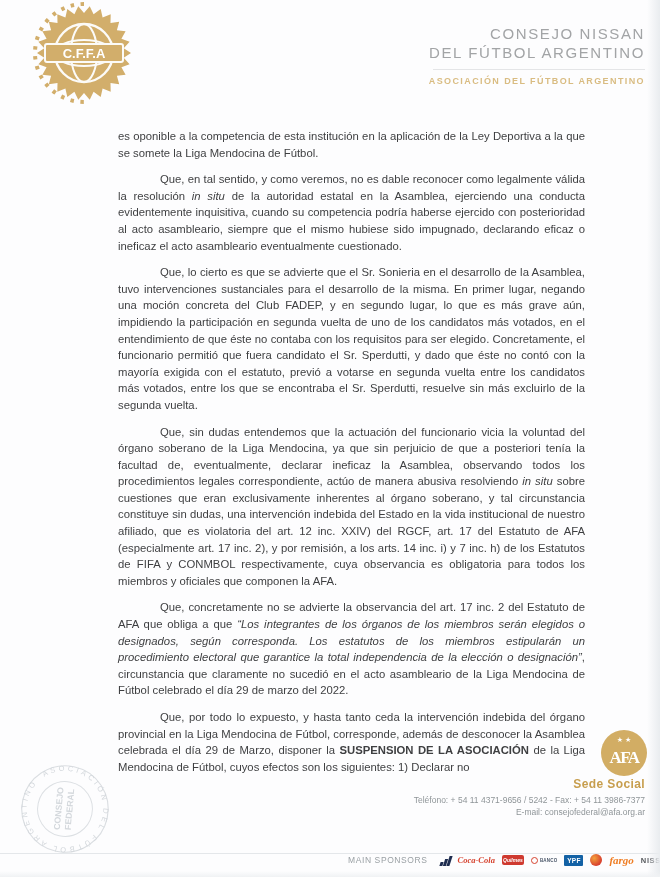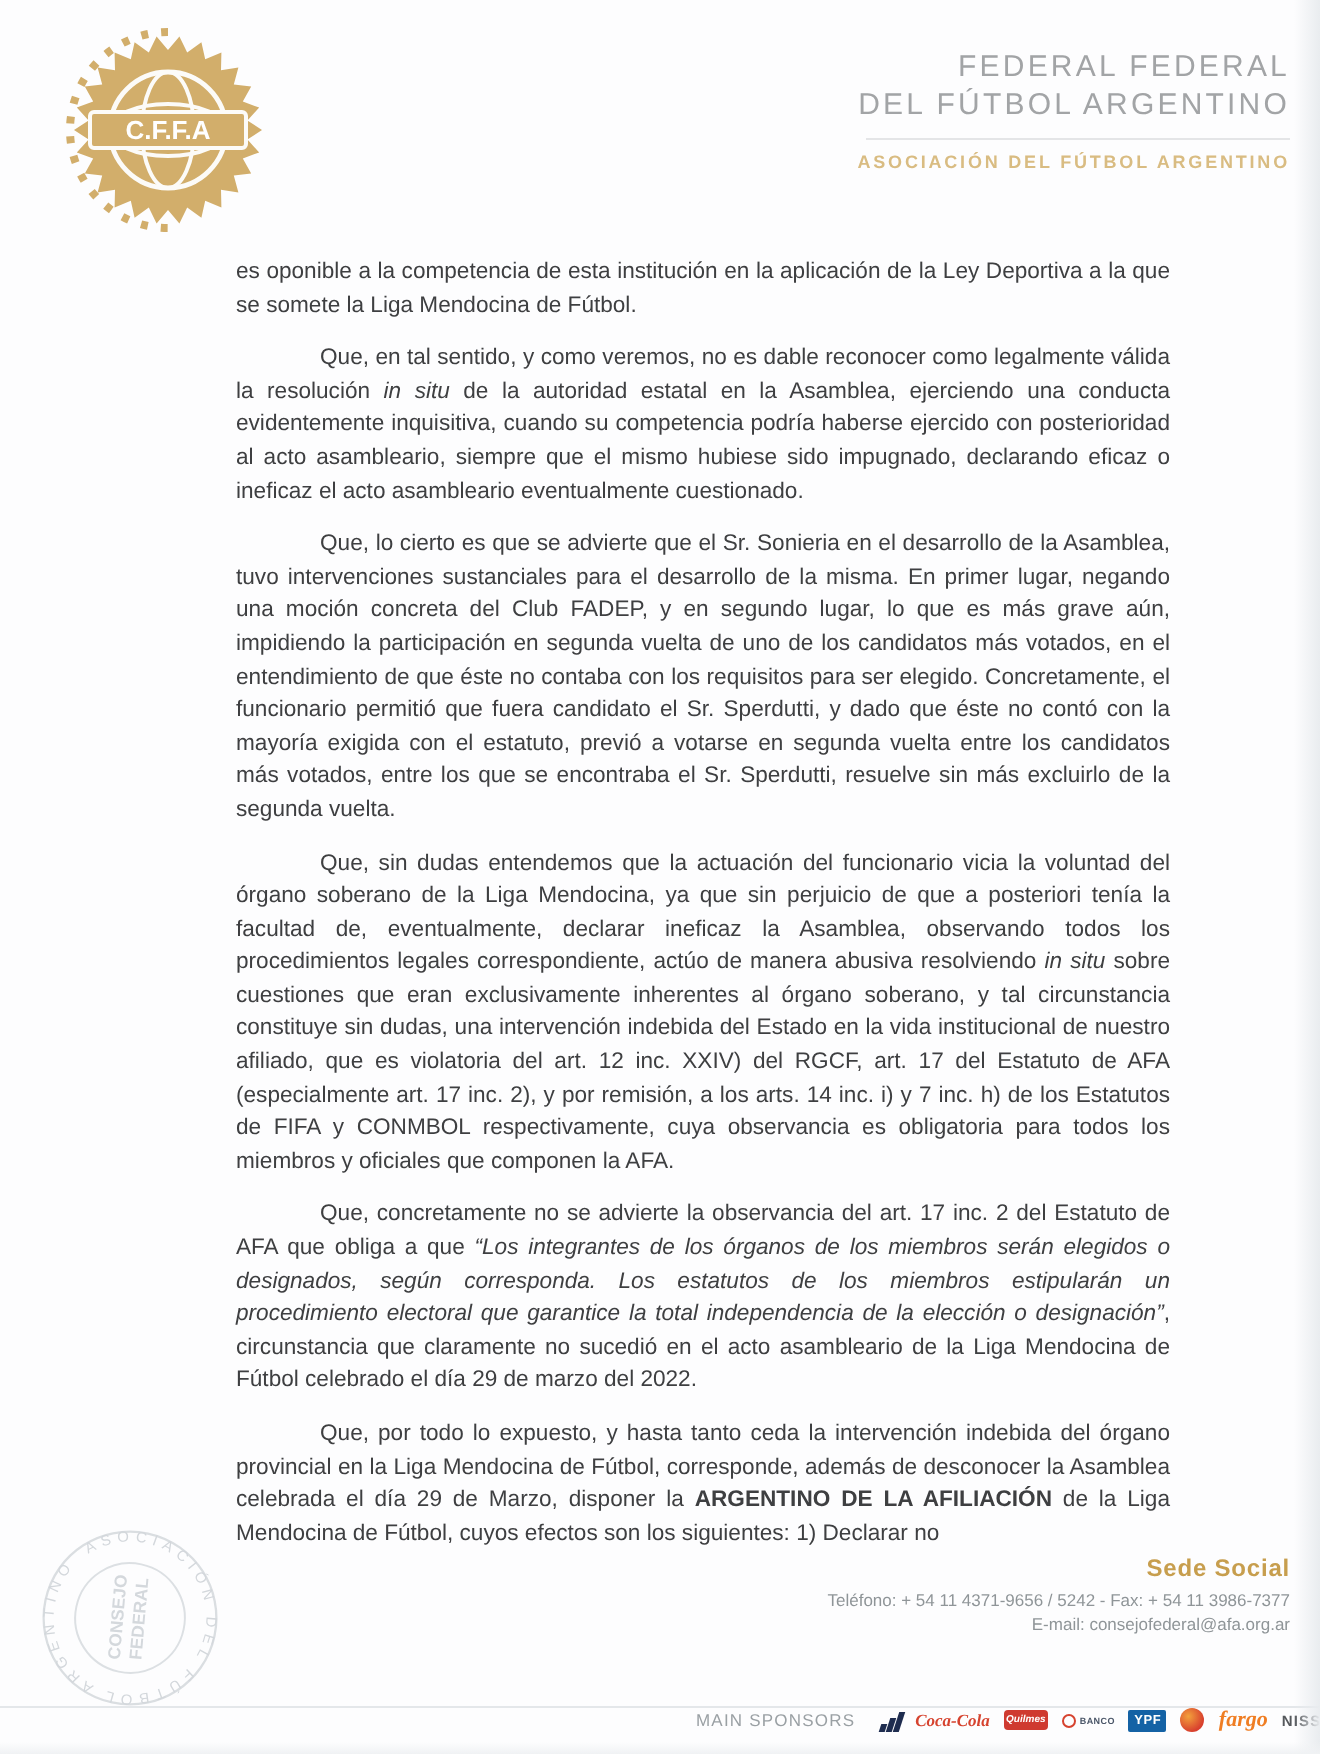--- a/index.html
+++ b/index.html
@@ -6,21 +6,21 @@
   body{font-family:"Liberation Sans",sans-serif;background:#fff;}
   #page{position:relative;width:660px;height:877px;background:#fdfdfe;overflow:hidden;}
 
   
   .edge-right{position:absolute;top:0;right:0;width:13px;height:100%;
     background:linear-gradient(to right,rgba(233,236,239,0),#e9ecef);}
   .edge-bottom{position:absolute;left:0;bottom:0;width:100%;height:6px;
     background:linear-gradient(to bottom,rgba(238,240,242,0),#f0f2f4);}
 
   
-  .cffa-logo{position:absolute;left:32px;top:12px;width:104px;height:108px;text-align:center;}
+  .cffa-logo{position:absolute;left:32px;top:0;width:104px;height:108px;text-align:center;}
   .org-block{position:absolute;top:24px;right:15px;text-align:right;}
   .org-line{font-size:15px;color:#a2a4a6;letter-spacing:1.6px;line-height:19px;font-weight:400;}
   .org-divider{border:none;border-top:1px solid #e4e5e7;width:212px;margin:7px 0 6px auto;}
   .org-sub{font-size:9px;color:#d9bc82;letter-spacing:1.4px;font-weight:700;}
 
   
   .doc-body{position:absolute;left:118px;top:128px;width:467px;
     font-size:11.3px;line-height:16.6px;color:#3e3f41;text-align:justify;}
   .doc-body p{margin:0 0 10px 0;text-indent:42px;}
   .doc-body p.no-indent{text-indent:0;}
@@ -77,52 +77,59 @@
       <polygon id="gear" points="99.0,53.0 91.7,57.8 97.6,64.2 89.4,67.2 93.6,74.8 84.9,75.7 87.2,84.2 78.5,82.9 78.7,91.7 70.6,88.4 68.7,96.9 61.6,91.8 57.7,99.7 52.0,93.0 46.3,99.7 42.4,91.8 35.3,96.9 33.4,88.4 25.3,91.7 25.5,82.9 16.8,84.2 19.1,75.7 10.4,74.8 14.6,67.2 6.4,64.2 12.3,57.8 5.0,53.0 12.3,48.2 6.4,41.8 14.6,38.8 10.4,31.2 19.1,30.3 16.8,21.8 25.5,23.1 25.3,14.3 33.4,17.6 35.3,9.1 42.4,14.2 46.3,6.3 52.0,13.0 57.7,6.3 61.6,14.2 68.7,9.1 70.6,17.6 78.7,14.3 78.5,23.1 87.2,21.8 84.9,30.3 93.6,31.2 89.4,38.8 97.6,41.8 91.7,48.2" fill="#d2ae6b"></polygon>
       <circle cx="52" cy="53" r="29" fill="none" stroke="#fcfbf8" stroke-width="2.4"></circle>
       <ellipse cx="52" cy="53" rx="13" ry="29" fill="none" stroke="#fcfbf8" stroke-width="2"></ellipse>
       <ellipse cx="52" cy="53" rx="29" ry="13" fill="none" stroke="#fcfbf8" stroke-width="2"></ellipse>
       <rect x="13" y="44" width="78" height="18" rx="2" fill="#d2ae6b" stroke="#fcfbf8" stroke-width="2"></rect>
       <text x="52" y="57.5" text-anchor="middle" font-size="13" font-weight="bold" fill="#ffffff" font-family="Liberation Sans, sans-serif">C.F.F.A</text>
     </svg>
   </div>
 
   <div class="org-block">
-    <div class="org-line">FEDERAL FEDERAL</div>
+    <div class="org-line">CONSEJO NISSAN</div>
     <div class="org-line">DEL FÚTBOL ARGENTINO</div>
     <hr class="org-divider">
     <div class="org-sub">ASOCIACIÓN DEL FÚTBOL ARGENTINO</div>
   </div>
 
   <div class="doc-body">
       <p class="no-indent"><span>es oponible a la competencia de esta institución en la aplicación de la Ley Deportiva a la que se somete la Liga Mendocina de Fútbol.</span></p>
       <p><span>Que, en tal sentido, y como veremos, no es dable reconocer como legalmente válida la resolución </span><em>in situ</em><span> de la autoridad estatal en la Asamblea, ejerciendo una conducta evidentemente inquisitiva, cuando su competencia podría haberse ejercido con posterioridad al acto asambleario, siempre que el mismo hubiese sido impugnado, declarando eficaz o ineficaz el acto asambleario eventualmente cuestionado.</span></p>
       <p><span>Que, lo cierto es que se advierte que el Sr. Sonieria en el desarrollo de la Asamblea, tuvo intervenciones sustanciales para el desarrollo de la misma. En primer lugar, negando una moción concreta del Club FADEP, y en segundo lugar, lo que es más grave aún, impidiendo la participación en segunda vuelta de uno de los candidatos más votados, en el entendimiento de que éste no contaba con los requisitos para ser elegido. Concretamente, el funcionario permitió que fuera candidato el Sr. Sperdutti, y dado que éste no contó con la mayoría exigida con el estatuto, previó a votarse en segunda vuelta entre los candidatos más votados, entre los que se encontraba el Sr. Sperdutti, resuelve sin más excluirlo de la segunda vuelta.</span></p>
       <p><span>Que, sin dudas entendemos que la actuación del funcionario vicia la voluntad del órgano soberano de la Liga Mendocina, ya que sin perjuicio de que a posteriori tenía la facultad de, eventualmente, declarar ineficaz la Asamblea, observando todos los procedimientos legales correspondiente, actúo de manera abusiva resolviendo </span><em>in situ</em><span> sobre cuestiones que eran exclusivamente inherentes al órgano soberano, y tal circunstancia constituye sin dudas, una intervención indebida del Estado en la vida institucional de nuestro afiliado, que es violatoria del art. 12 inc. XXIV) del RGCF, art. 17 del Estatuto de AFA (especialmente art. 17 inc. 2), y por remisión, a los arts. 14 inc. i) y 7 inc. h) de los Estatutos de FIFA y CONMBOL respectivamente, cuya observancia es obligatoria para todos los miembros y oficiales que componen la AFA.</span></p>
       <p><span>Que, concretamente no se advierte la observancia del art. 17 inc. 2 del Estatuto de AFA que obliga a que </span><em>“Los integrantes de los órganos de los miembros serán elegidos o designados, según corresponda. Los estatutos de los miembros estipularán un procedimiento electoral que garantice la total independencia de la elección o designación”</em><span>, circunstancia que claramente no sucedió en el acto asambleario de la Liga Mendocina de Fútbol celebrado el día 29 de marzo del 2022.</span></p>
-      <p><span>Que, por todo lo expuesto, y hasta tanto ceda la intervención indebida del órgano provincial en la Liga Mendocina de Fútbol, corresponde, además de desconocer la Asamblea celebrada el día 29 de Marzo, disponer la </span><strong>ARGENTINO DE LA AFILIACIÓN</strong><span> de la Liga Mendocina de Fútbol, cuyos efectos son los siguientes: 1) Declarar no</span></p>
+      <p><span>Que, por todo lo expuesto, y hasta tanto ceda la intervención indebida del órgano provincial en la Liga Mendocina de Fútbol, corresponde, además de desconocer la Asamblea celebrada el día 29 de Marzo, disponer la </span><strong>SUSPENSION DE LA ASOCIACIÓN</strong><span> de la Liga Mendocina de Fútbol, cuyos efectos son los siguientes: 1) Declarar no</span></p>
     </div>
 
   <div class="stamp">
     <svg viewBox="0 0 118 118">
       <defs>
         <path id="stc" d="M59,13 a46,46 0 1,1 -0.01,0 z"></path>
       </defs>
       <circle cx="59" cy="59" r="52" fill="none" stroke="#d5d9dd" stroke-width="1.4"></circle>
       <circle cx="59" cy="59" r="33" fill="none" stroke="#d7dbdf" stroke-width="1.2"></circle>
       <text font-size="9" letter-spacing="3.5" fill="#ccd1d6" font-family="Liberation Sans, sans-serif">
         <textPath href="#stc">ASOCIACIÓN DEL FÚTBOL ARGENTINO</textPath>
       </text>
       <g transform="rotate(-52 59 59)" fill="#cdd2d7" font-size="10.5" font-weight="bold" text-anchor="middle" font-family="Liberation Sans, sans-serif">
         <text x="59" y="55">CONSEJO</text>
         <text x="59" y="68">FEDERAL</text>
       </g>
     </svg>
   </div>
 
+  <div class="afa-crest">
+    <svg width="50" height="52" viewBox="0 0 50 52">
+      <circle cx="25" cy="27" r="23" fill="#d2ad64"></circle>
+      <text x="25" y="16" text-anchor="middle" font-size="7" fill="#ffffff">★ ★</text>
+      <text x="25" y="37" text-anchor="middle" font-size="17" font-weight="bold" fill="#ffffff" font-family="Liberation Serif, serif" letter-spacing="-1.5">AFA</text>
+    </svg>
+  </div>
 
   <div class="sede-label">Sede Social</div>
 
   <div class="address">
     <div>Teléfono: + 54 11 4371-9656 / 5242 - Fax: + 54 11 3986-7377</div>
     <div>E-mail: consejofederal@afa.org.ar</div>
   </div>
 
   <hr class="footer-divider">
 

